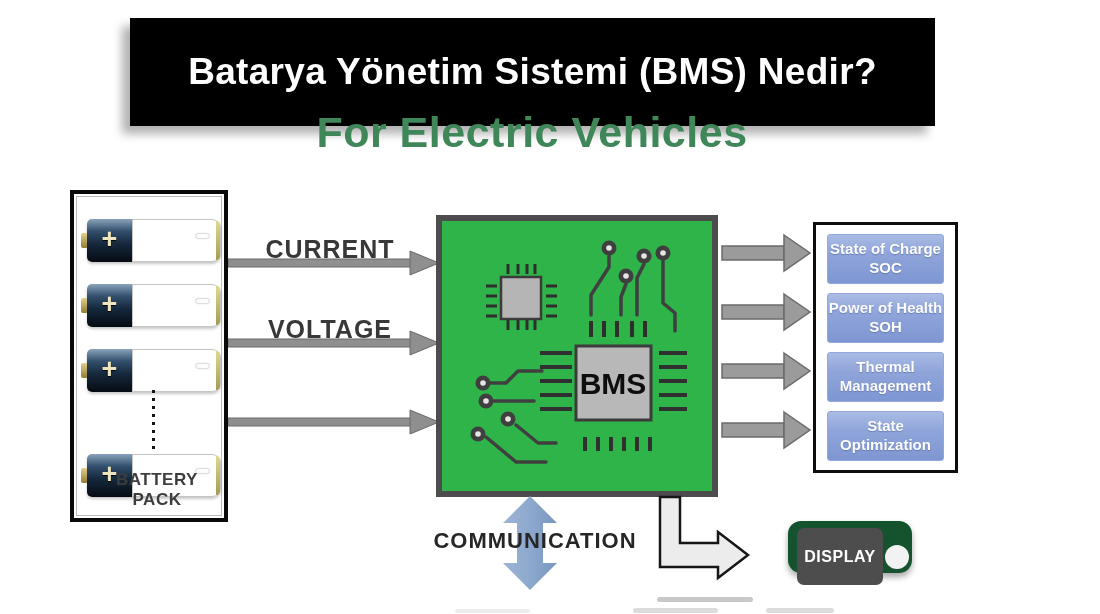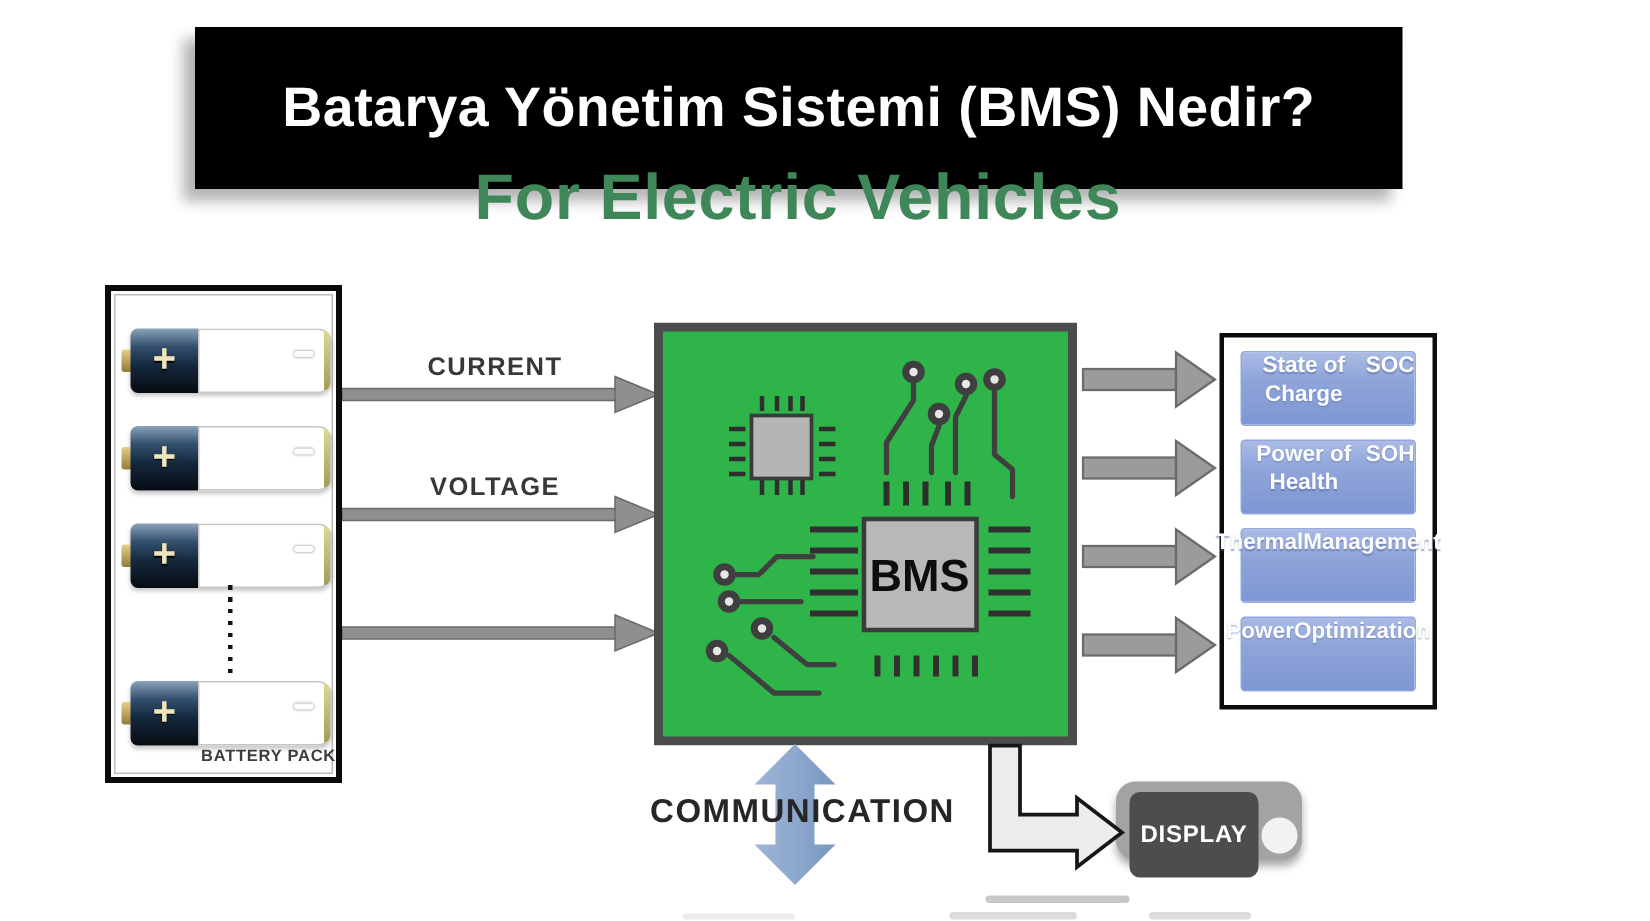--- a/index.html
+++ b/index.html
@@ -27,53 +27,53 @@
   .batt-plus { color:#efe5bd; font-size:27px; font-weight:bold; line-height:1; margin-top:-3px; text-shadow:0 1px 1px #000; }
   .batt-body { position:absolute; left:45px; right:0; top:0; bottom:0; border-radius:0 9px 9px 0;
                background:linear-gradient(180deg,#ffffff 0%, #f6f6f3 30%, #e3e3de 62%, #c7c7bf 90%, #bababp 100%);
                box-shadow:inset 0 0 0 1px rgba(150,150,145,0.55); }
   .batt-ring { position:absolute; right:1px; top:2px; bottom:2px; width:4px; border-radius:0 8px 8px 0;
                background:linear-gradient(180deg,#ded98f,#a39c52); }
   .batt-minus { position:absolute; right:12px; top:15px; width:13px; height:4px; border-radius:2px;
                 background:#fdfdfd; box-shadow:0 0 2px rgba(110,110,110,0.9); }
   .dots { position:absolute; left:78px; top:196px; width:3px; height:62px;
           background:repeating-linear-gradient(180deg,#141414 0px,#141414 3px,transparent 3px,transparent 8px); }
-  .pack-label { position:absolute; left:16px; right:0; bottom:8px; text-align:right;
-                font-size:11px; font-weight:bold; letter-spacing:0.5px; color:#3d3d3d; }
+  .pack-label { position:absolute; left:16px; right:0; bottom:8px; text-align:center;
+                font-size:17px; font-weight:bold; letter-spacing:0.5px; color:#3d3d3d; }
 
   
   .signal-label { position:absolute; left:225px; width:210px; text-align:center;
-                  font-size:17px; font-weight:bold; letter-spacing:1px; color:#383838; }
+                  font-size:25px; font-weight:bold; letter-spacing:1px; color:#383838; }
   .signal-arrow { position:absolute; left:228px; width:212px; height:30px; }
 
   
   .board { position:absolute; left:436px; top:215px; width:282px; height:342px; }
 
   
   .block-arrow { position:absolute; left:720px; width:92px; height:40px; }
 
   
   .outputs { position:absolute; left:813px; top:222px; width:145px; height:251px;
              border:3px solid #0d0d0d; background:#fff;
              display:flex; flex-direction:column; gap:9px; padding:9px 11px; }
   .output-card { flex:1; border-radius:3px;
                  background:linear-gradient(180deg,#aabce5 0%, #8fa5da 38%, #7e96d2 100%);
                  border:1px solid #93a7dc; color:#fdfdfd; font-weight:bold; font-size:15px;
-                 display:flex; flex-direction:row; align-items:flex-start; justify-content:center;
+                 display:flex; flex-direction:column; align-items:center; justify-content:center;
                  line-height:1.25; text-align:center; text-shadow:0 1px 1px rgba(80,95,150,0.55); }
 
   
   .comm-arrow { position:absolute; left:495px; top:494px; width:70px; height:102px; z-index:2; }
   .comm-label { position:absolute; left:400px; top:528px; width:270px; text-align:center;
                 font-size:22px; font-weight:bold; letter-spacing:1px; color:#262626; z-index:3; }
 
   
   .elbow-arrow { position:absolute; left:653px; top:494px; width:100px; height:92px; z-index:1; }
-  .display { position:absolute; left:744px; top:521px; width:124px; height:52px;
-             background:#a3a3a3; border-radius:13px; box-shadow:0 4px 6px rgba(0,0,0,0.35); }
+  .display { position:absolute; left:788px; top:521px; width:124px; height:52px;
+             background:#14532d; border-radius:13px; box-shadow:0 4px 6px rgba(0,0,0,0.35); }
   .display-screen { position:absolute; left:9px; top:7px; width:86px; height:57px;
                     background:#4d4d4d; border-radius:7px;
                     display:flex; align-items:center; justify-content:center; }
   .display-text { color:#fff; font-weight:bold; font-size:16px; letter-spacing:0.5px; }
   .display-button { position:absolute; left:97px; top:24px; width:24px; height:24px;
                     border-radius:50%; background:#f2f2f2; }
 
   
   .artifact { position:absolute; border-radius:3px; }
   .a1 { left:657px; top:597px; width:96px; height:5px; background:#9a9a9a; opacity:.55; }
@@ -286,21 +286,21 @@
     </div>
     <div class="output-card">
       <div>Power of Health</div>
       <div>SOH</div>
     </div>
     <div class="output-card">
       <div>Thermal</div>
       <div>Management</div>
     </div>
     <div class="output-card">
-      <div>Power</div>
+      <div>State</div>
       <div>Optimization</div>
     </div>
   </div>
 
   <div class="comm-arrow">
     <svg width="70" height="102" viewBox="0 0 70 102">
       <defs>
         <linearGradient id="commgrad" x1="0" y1="0" x2="1" y2="0">
           <stop offset="0" stop-color="#9db4d6"></stop>
           <stop offset="0.5" stop-color="#8da8cd"></stop>

